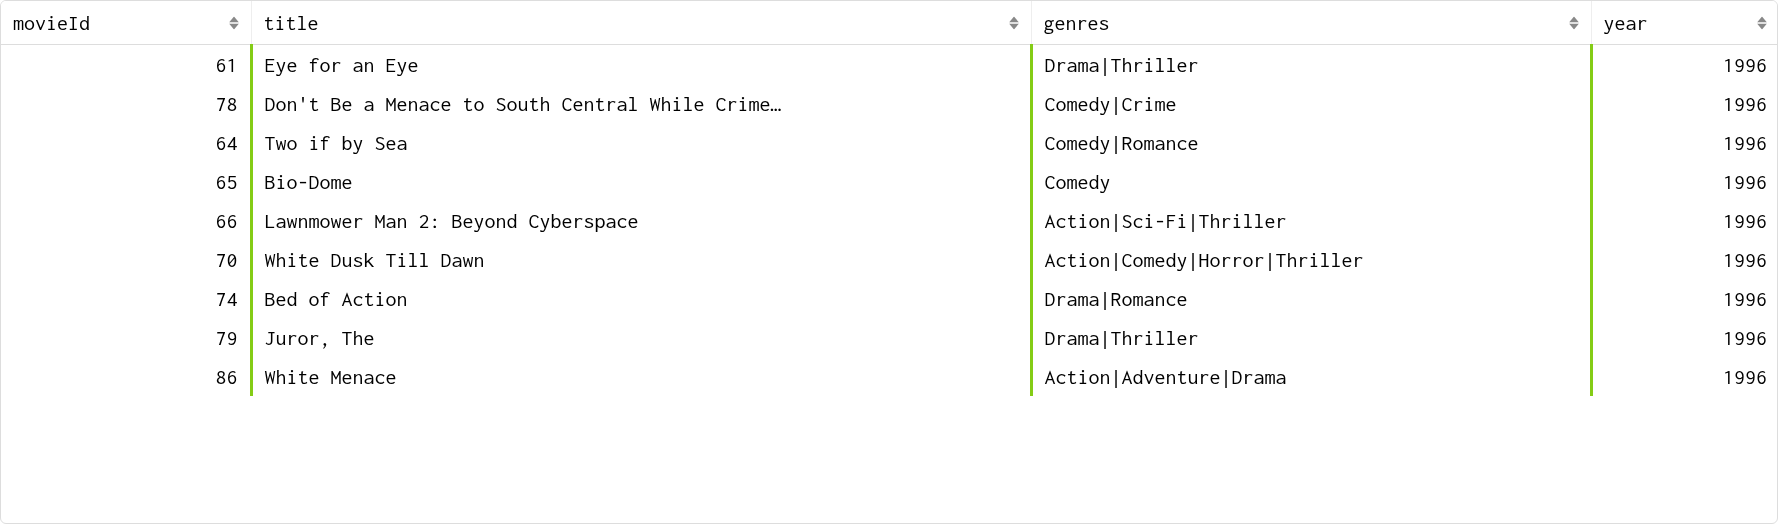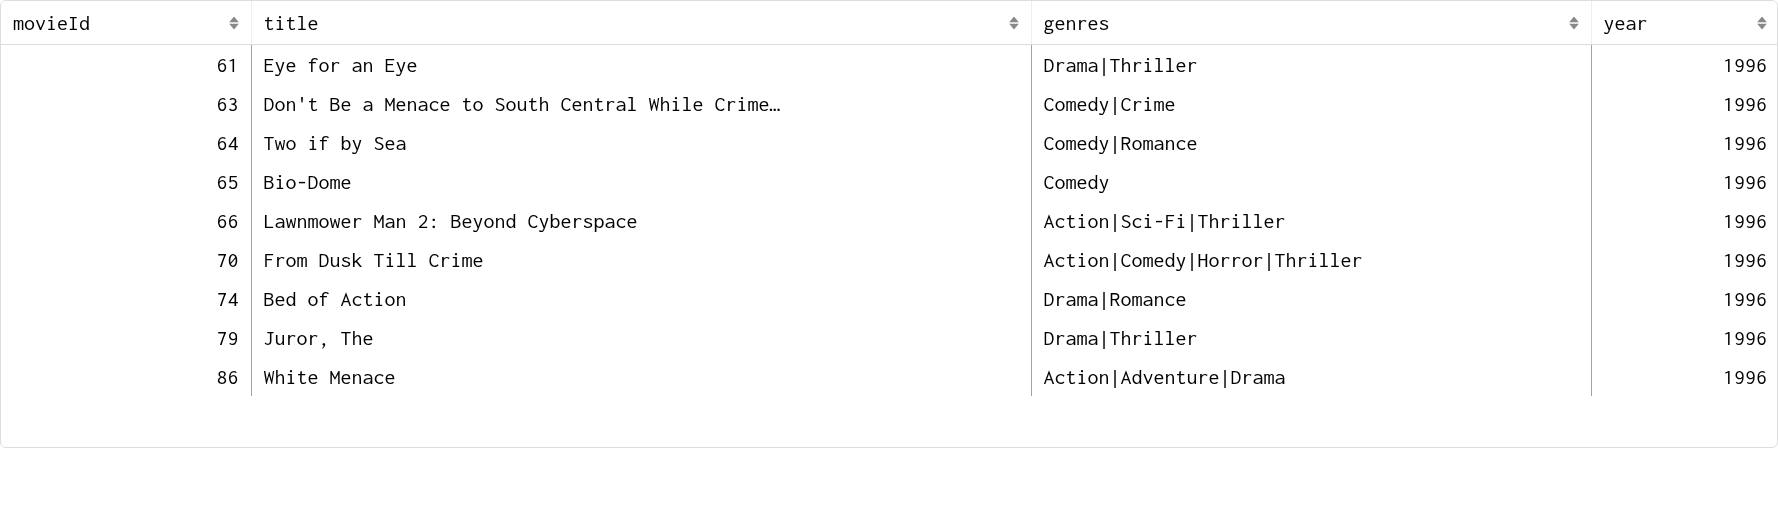--- a/index.html
+++ b/index.html
@@ -11,21 +11,21 @@
       font-family: 'SF Mono', 'Monaco', 'Inconsolata', 'Consolas', 'Courier New', monospace;
       font-size: 22px;
       background: #fff;
       color: #000;
     }
     .table-container {
       border: 1px solid #ddd;
       border-radius: 6px;
       overflow: hidden;
       width: 1778px;
-      height: 448px;
+      height: 524px;
     }
     table {
       width: 100%;
       border-collapse: collapse;
       table-layout: fixed;
     }
     thead th {
       text-align: left;
       font-weight: 400;
       padding: 10px 12px;
@@ -36,21 +36,21 @@
     thead th:not(:last-child) {
       border-right: 1px solid #eee;
     }
     tbody td {
       padding: 8px 12px;
       white-space: nowrap;
       overflow: hidden;
       text-overflow: ellipsis;
     }
     tbody td:not(:last-child) {
-      border-right: 1px solid #84cc16;
+      border-right: 3px solid #84cc16;
     }
     .col-movieid { width: 250px; }
     .col-title { width: 780px; }
     .col-genres { width: 560px; }
     .col-year { width: 188px; }
     .align-right { text-align: right; }
     .sort-icon {
       position: absolute;
       right: 12px;
       top: 50%;
@@ -128,21 +128,21 @@
       </tr>
     </thead>
     <tbody>
     <tr>
           <td class="align-right">61</td>
           <td>Eye for an Eye</td>
           <td>Drama|Thriller</td>
           <td class="align-right">1996</td>
         </tr>
         <tr>
-          <td class="align-right">63</td>
+          <td class="align-right">78</td>
           <td>Don't Be a Menace to South Central While Crime…</td>
           <td>Comedy|Crime</td>
           <td class="align-right">1996</td>
         </tr>
         <tr>
           <td class="align-right">64</td>
           <td>Two if by Sea</td>
           <td>Comedy|Romance</td>
           <td class="align-right">1996</td>
         </tr>
@@ -153,21 +153,21 @@
           <td class="align-right">1996</td>
         </tr>
         <tr>
           <td class="align-right">66</td>
           <td>Lawnmower Man 2: Beyond Cyberspace</td>
           <td>Action|Sci-Fi|Thriller</td>
           <td class="align-right">1996</td>
         </tr>
         <tr>
           <td class="align-right">70</td>
-          <td>From Dusk Till Crime</td>
+          <td>White Dusk Till Dawn</td>
           <td>Action|Comedy|Horror|Thriller</td>
           <td class="align-right">1996</td>
         </tr>
         <tr>
           <td class="align-right">74</td>
           <td>Bed of Action</td>
           <td>Drama|Romance</td>
           <td class="align-right">1996</td>
         </tr>
         <tr>

